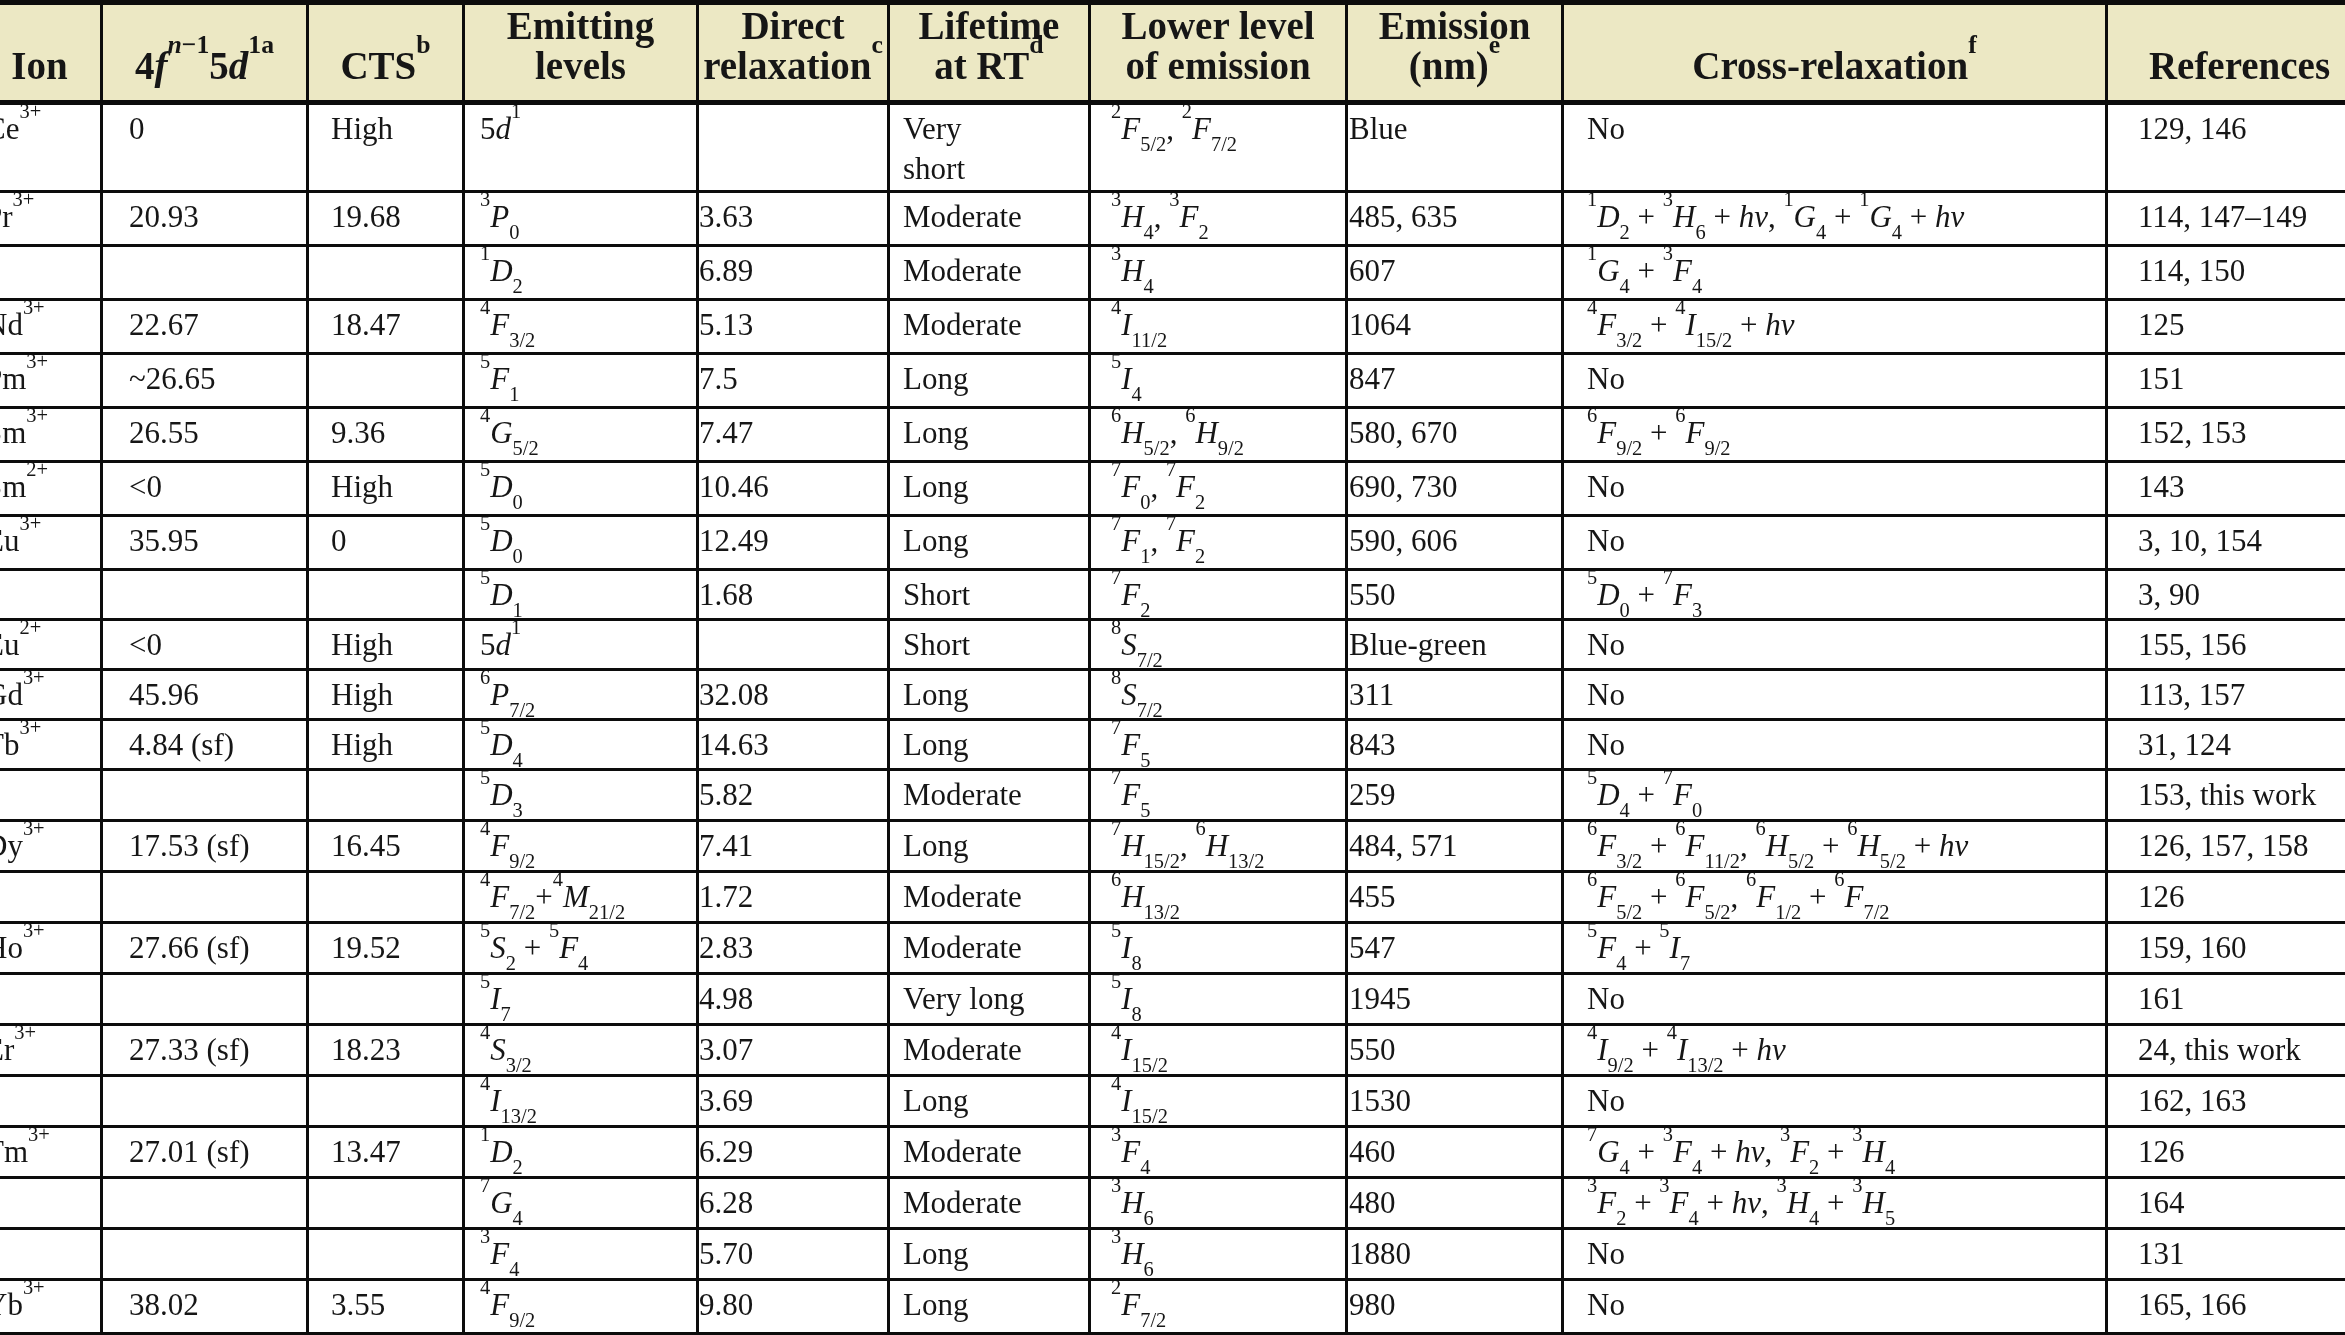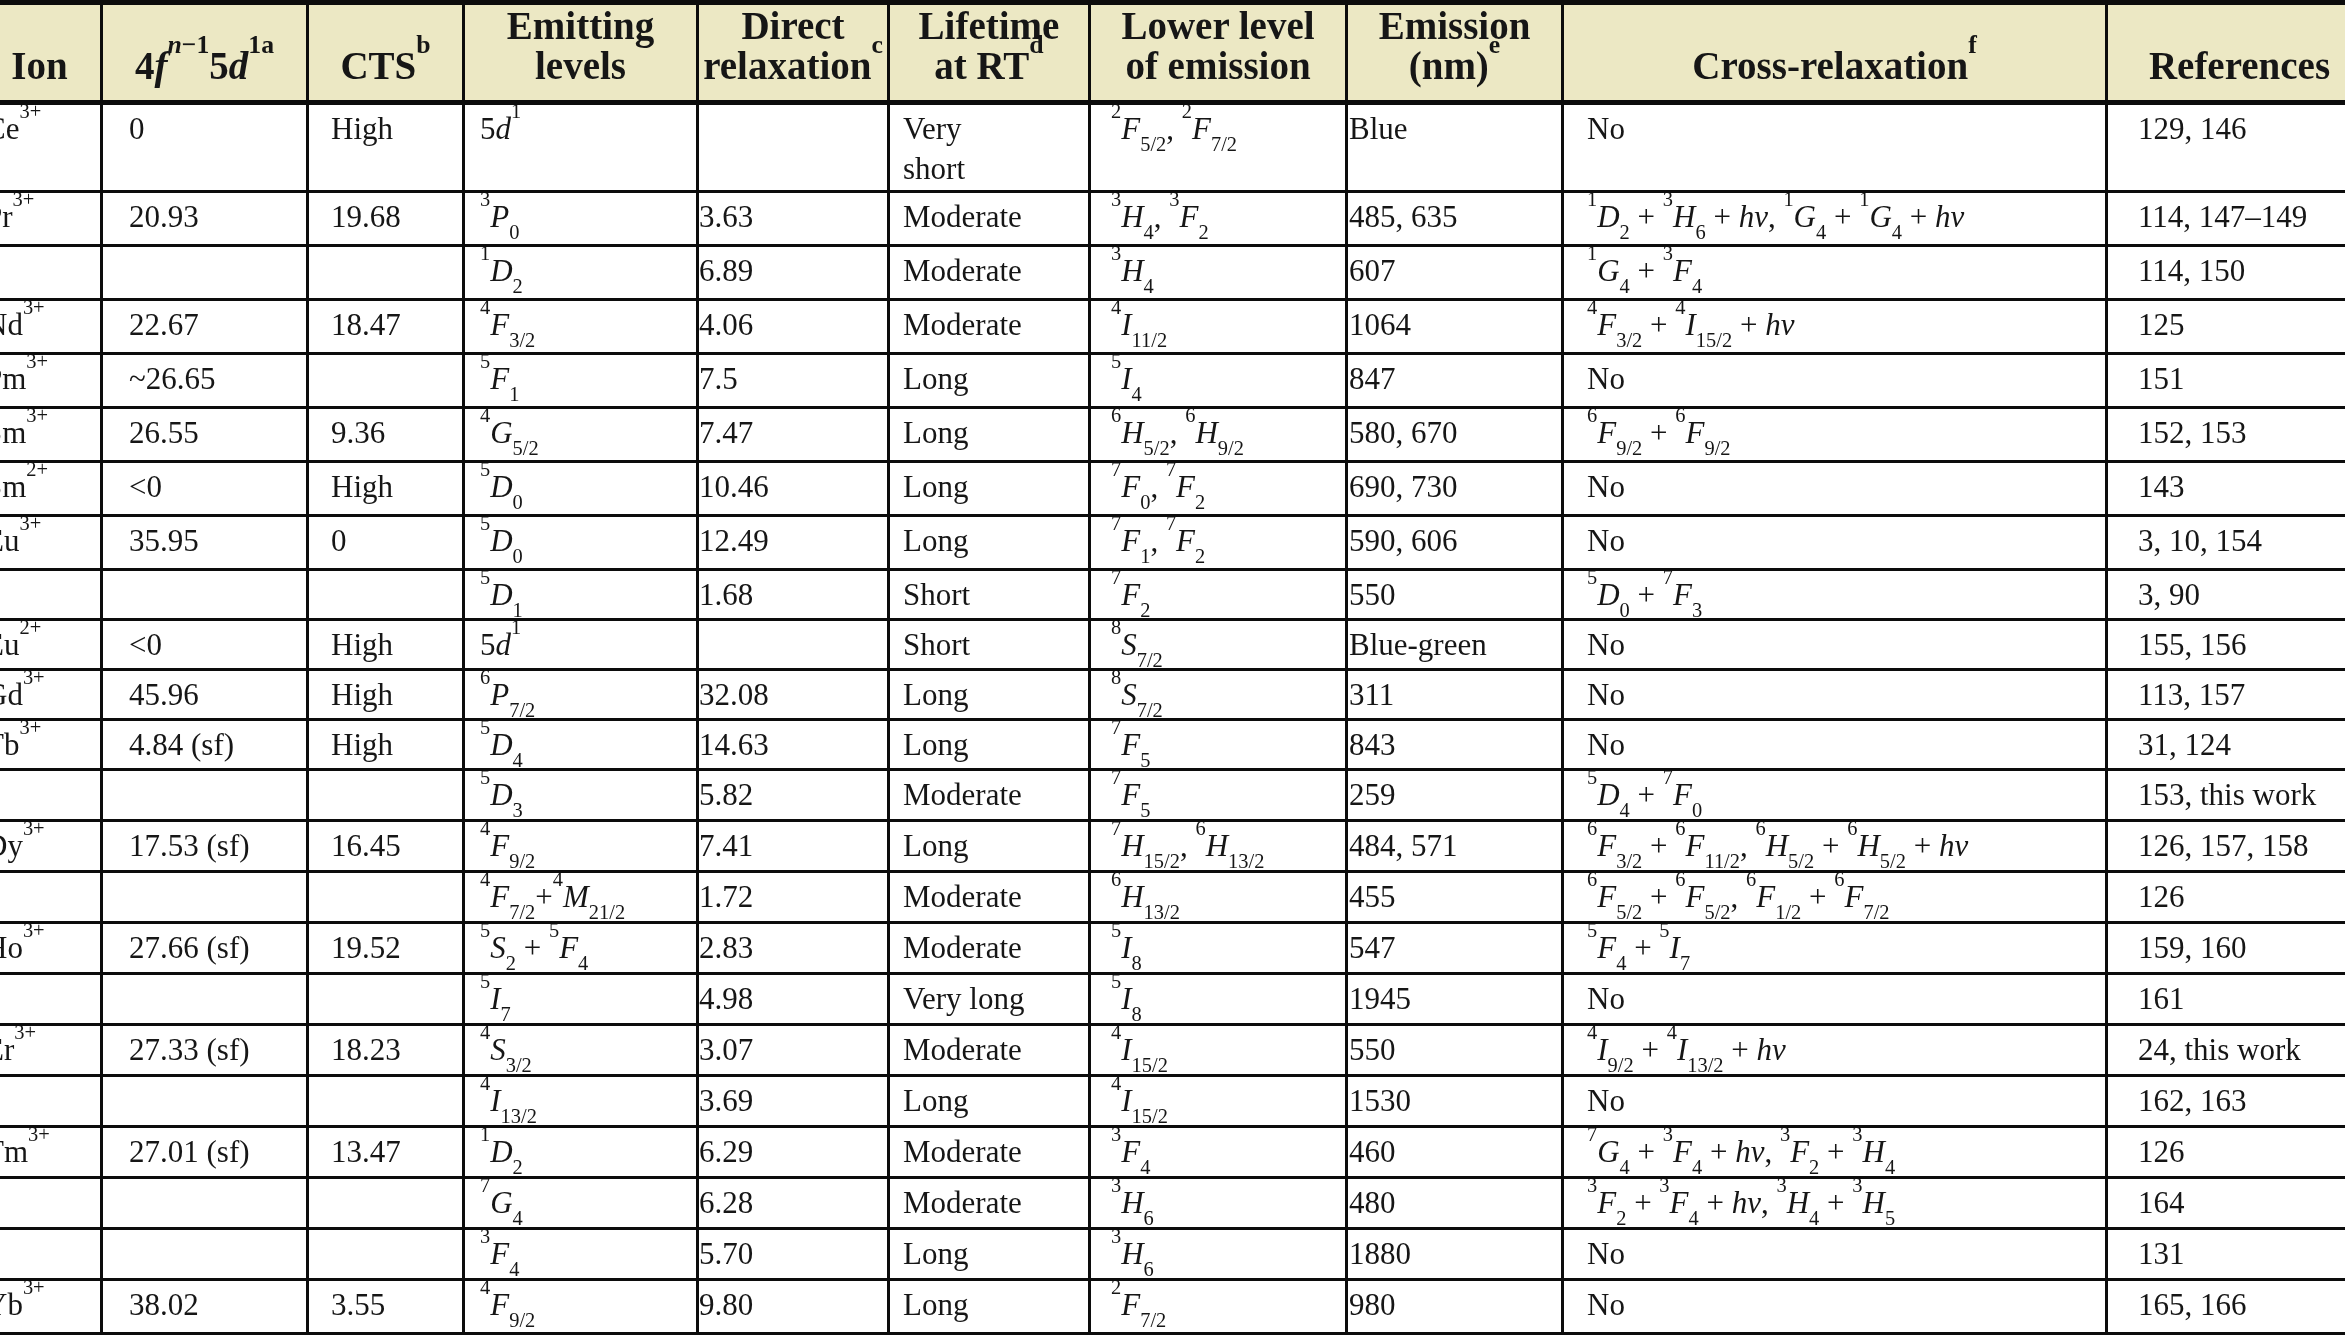--- a/index.html
+++ b/index.html
@@ -126,21 +126,21 @@
           <td class="col-lower"><sup>3</sup><i>H</i><sub>4</sub></td>
           <td class="col-emission">607</td>
           <td class="col-cross"><sup>1</sup><i>G</i><sub>4</sub> + <sup>3</sup><i>F</i><sub>4</sub></td>
           <td class="col-refs">114, 150</td>
         </tr>
         <tr style="height: 54px;">
           <td class="col-ion">Nd<sup>3+</sup></td>
           <td class="col-f5d">22.67</td>
           <td class="col-cts">18.47</td>
           <td class="col-emitting"><sup>4</sup><i>F</i><sub>3/2</sub></td>
-          <td class="col-direct">4.06</td>
+          <td class="col-direct">5.13</td>
           <td class="col-lifetime">Moderate</td>
           <td class="col-lower"><sup>4</sup><i>I</i><sub>11/2</sub></td>
           <td class="col-emission">1064</td>
           <td class="col-cross"><sup>4</sup><i>F</i><sub>3/2</sub> + <sup>4</sup><i>I</i><sub>15/2</sub> + <i>hν</i></td>
           <td class="col-refs">125</td>
         </tr>
         <tr style="height: 54px;">
           <td class="col-ion">Pm<sup>3+</sup></td>
           <td class="col-f5d">~26.65</td>
           <td class="col-cts"></td>

